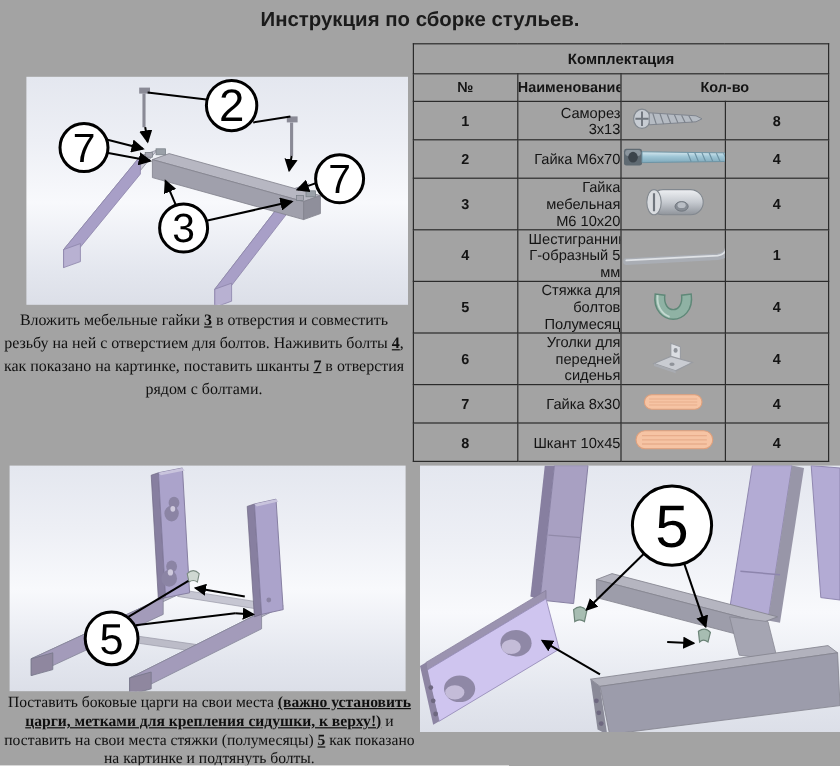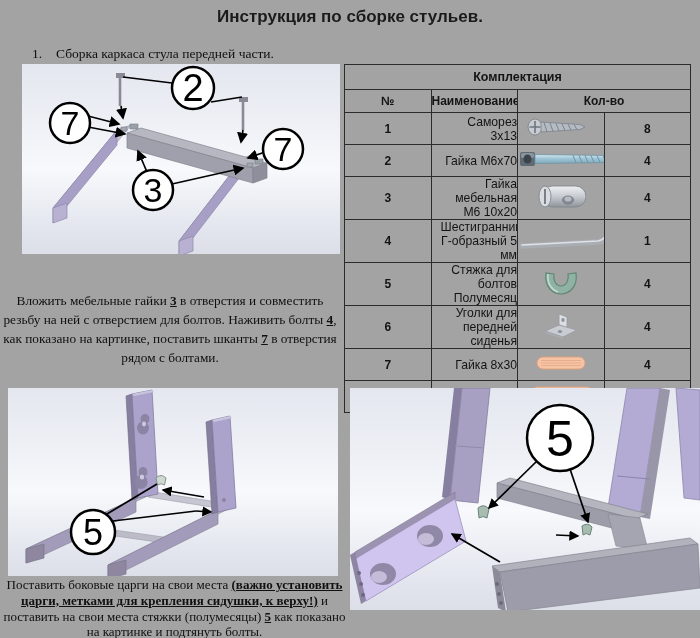--- a/index.html
+++ b/index.html
@@ -9,44 +9,43 @@
          font-size:17px;font-weight:bold;color:#1b1b1b;}
   .step{position:absolute;top:46px;left:32px;font-family:"Liberation Serif",serif;
         font-size:13.5px;color:#101010;}
   .step .num{display:inline-block;width:24px;}
   .diagram{position:absolute;
      background:linear-gradient(180deg,#e4e7ef 0%,#edeff5 28%,#f8f9fc 55%,#e3e6ee 86%,#dcdfe8 100%);}
   .d1{left:22px;top:64px;width:318px;height:190px;}
   .d2{left:8px;top:388px;width:330px;height:188px;}
   .d3{left:350px;top:388px;width:350px;height:222px;}
   .note{position:absolute;font-family:"Liberation Serif",serif;text-align:center;margin:0;color:#101010;}
-  .n1{left:0;top:257px;width:340px;font-size:13.3px;line-height:19px;margin-top:34px;}
+  .n1{left:0;top:257px;width:340px;font-size:13.3px;line-height:19px;}
   .n2{left:0;top:577px;width:349px;font-size:13px;line-height:15.8px;}
   .bu{font-weight:bold;text-decoration:underline;}
-  table.parts{position:absolute;left:344px;top:64px;width:347px;border-collapse:collapse;
+  table.parts{position:absolute;left:344px;top:36px;width:347px;border-collapse:collapse;
               table-layout:fixed;font-size:12px;color:#141414;}
   .parts th,.parts td{border:1px solid #2b2b2b;padding:0;overflow:hidden;}
   .parts .t-title{height:24px;font-size:12.5px;font-weight:bold;text-align:center;}
   .parts .h{height:22px;font-weight:bold;text-align:center;font-size:12px;}
   .parts td.c-num{width:33px;text-align:center;font-weight:bold;height:31px;}
   .parts td.c-name{width:178px;padding-left:9px;font-size:12.2px;text-align:right;}
   .parts td.c-icon{width:106px;text-align:center;vertical-align:middle;}
   .parts td.c-qty{width:28px;text-align:center;font-weight:bold;}
   .co{fill:#fff;stroke:#000;stroke-width:2.5;}
   .cot{font-family:"Liberation Sans",sans-serif;fill:#000;text-anchor:middle;}
   .ln{stroke:#000;stroke-width:1.7;fill:none;}
 </style>
 </head>
 <body>
 
 <div class="page">
 
   <div class="title">Инструкция по сборке стульев.</div>
 
-  <div class="step"><span class="num">1.</span><span>Сборка каркаса стула передней части.</span></div>
 
   <div class="diagram d1">
     <svg width="318" height="190" viewBox="0 0 318 190">
       <defs>
         <marker id="a1" viewBox="0 0 10 10" refX="8.5" refY="5" markerWidth="6.5" markerHeight="6.5" orient="auto-start-reverse">
           <path d="M0,0L10,5L0,10Z" fill="#000"></path>
         </marker>
       </defs>
 
       <g>

